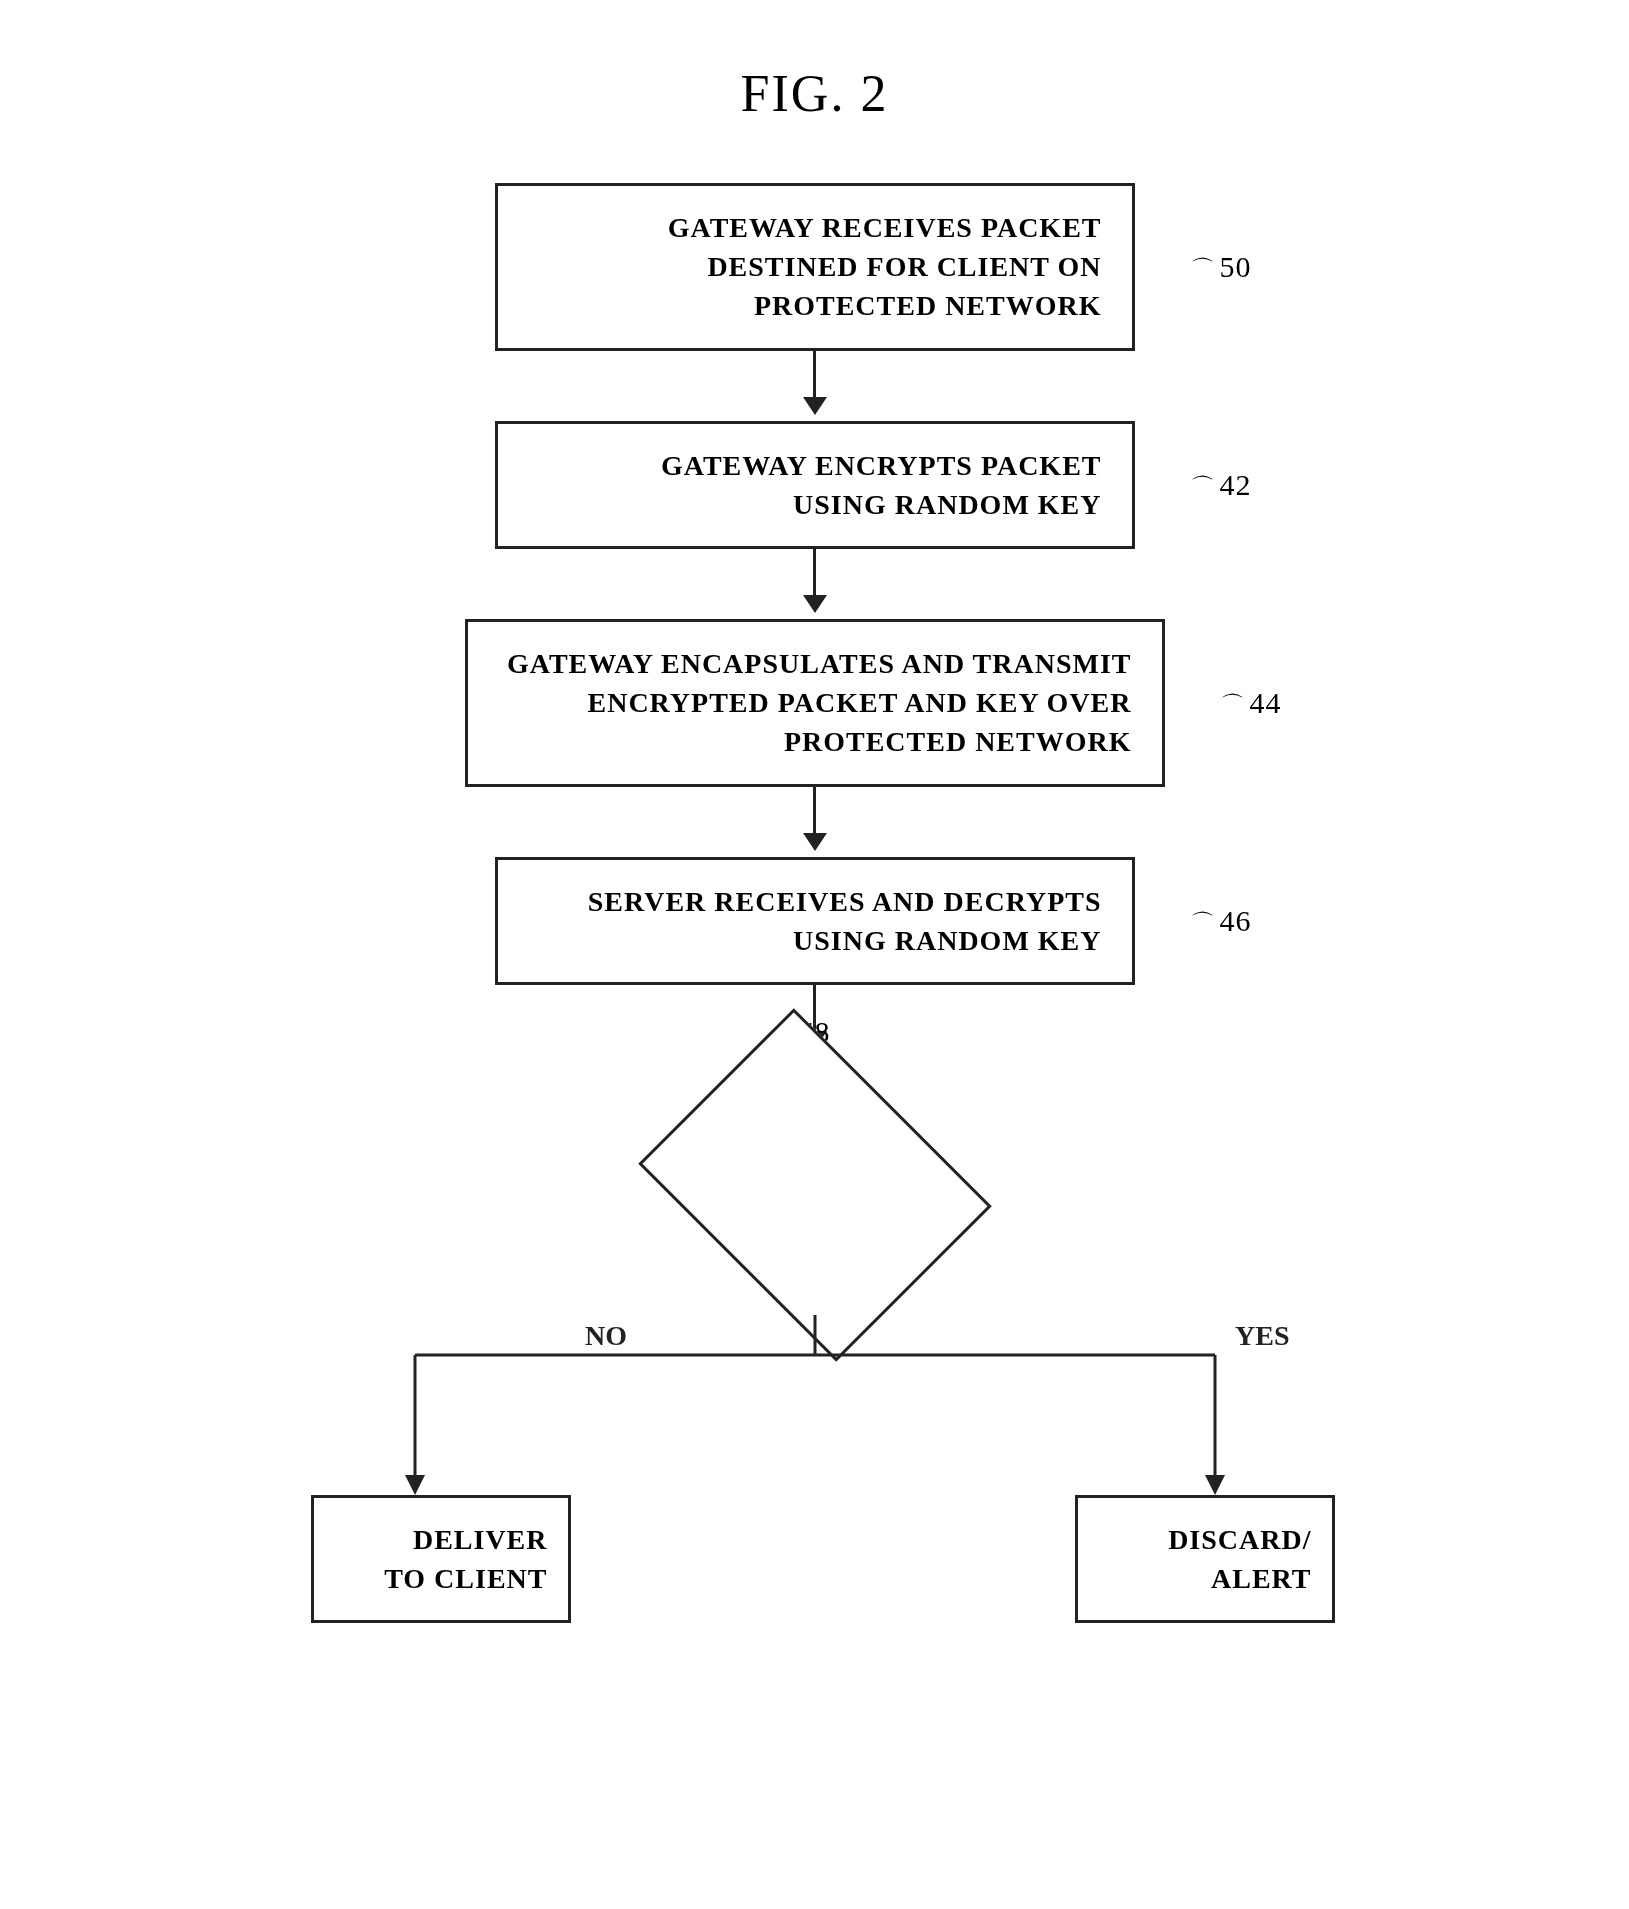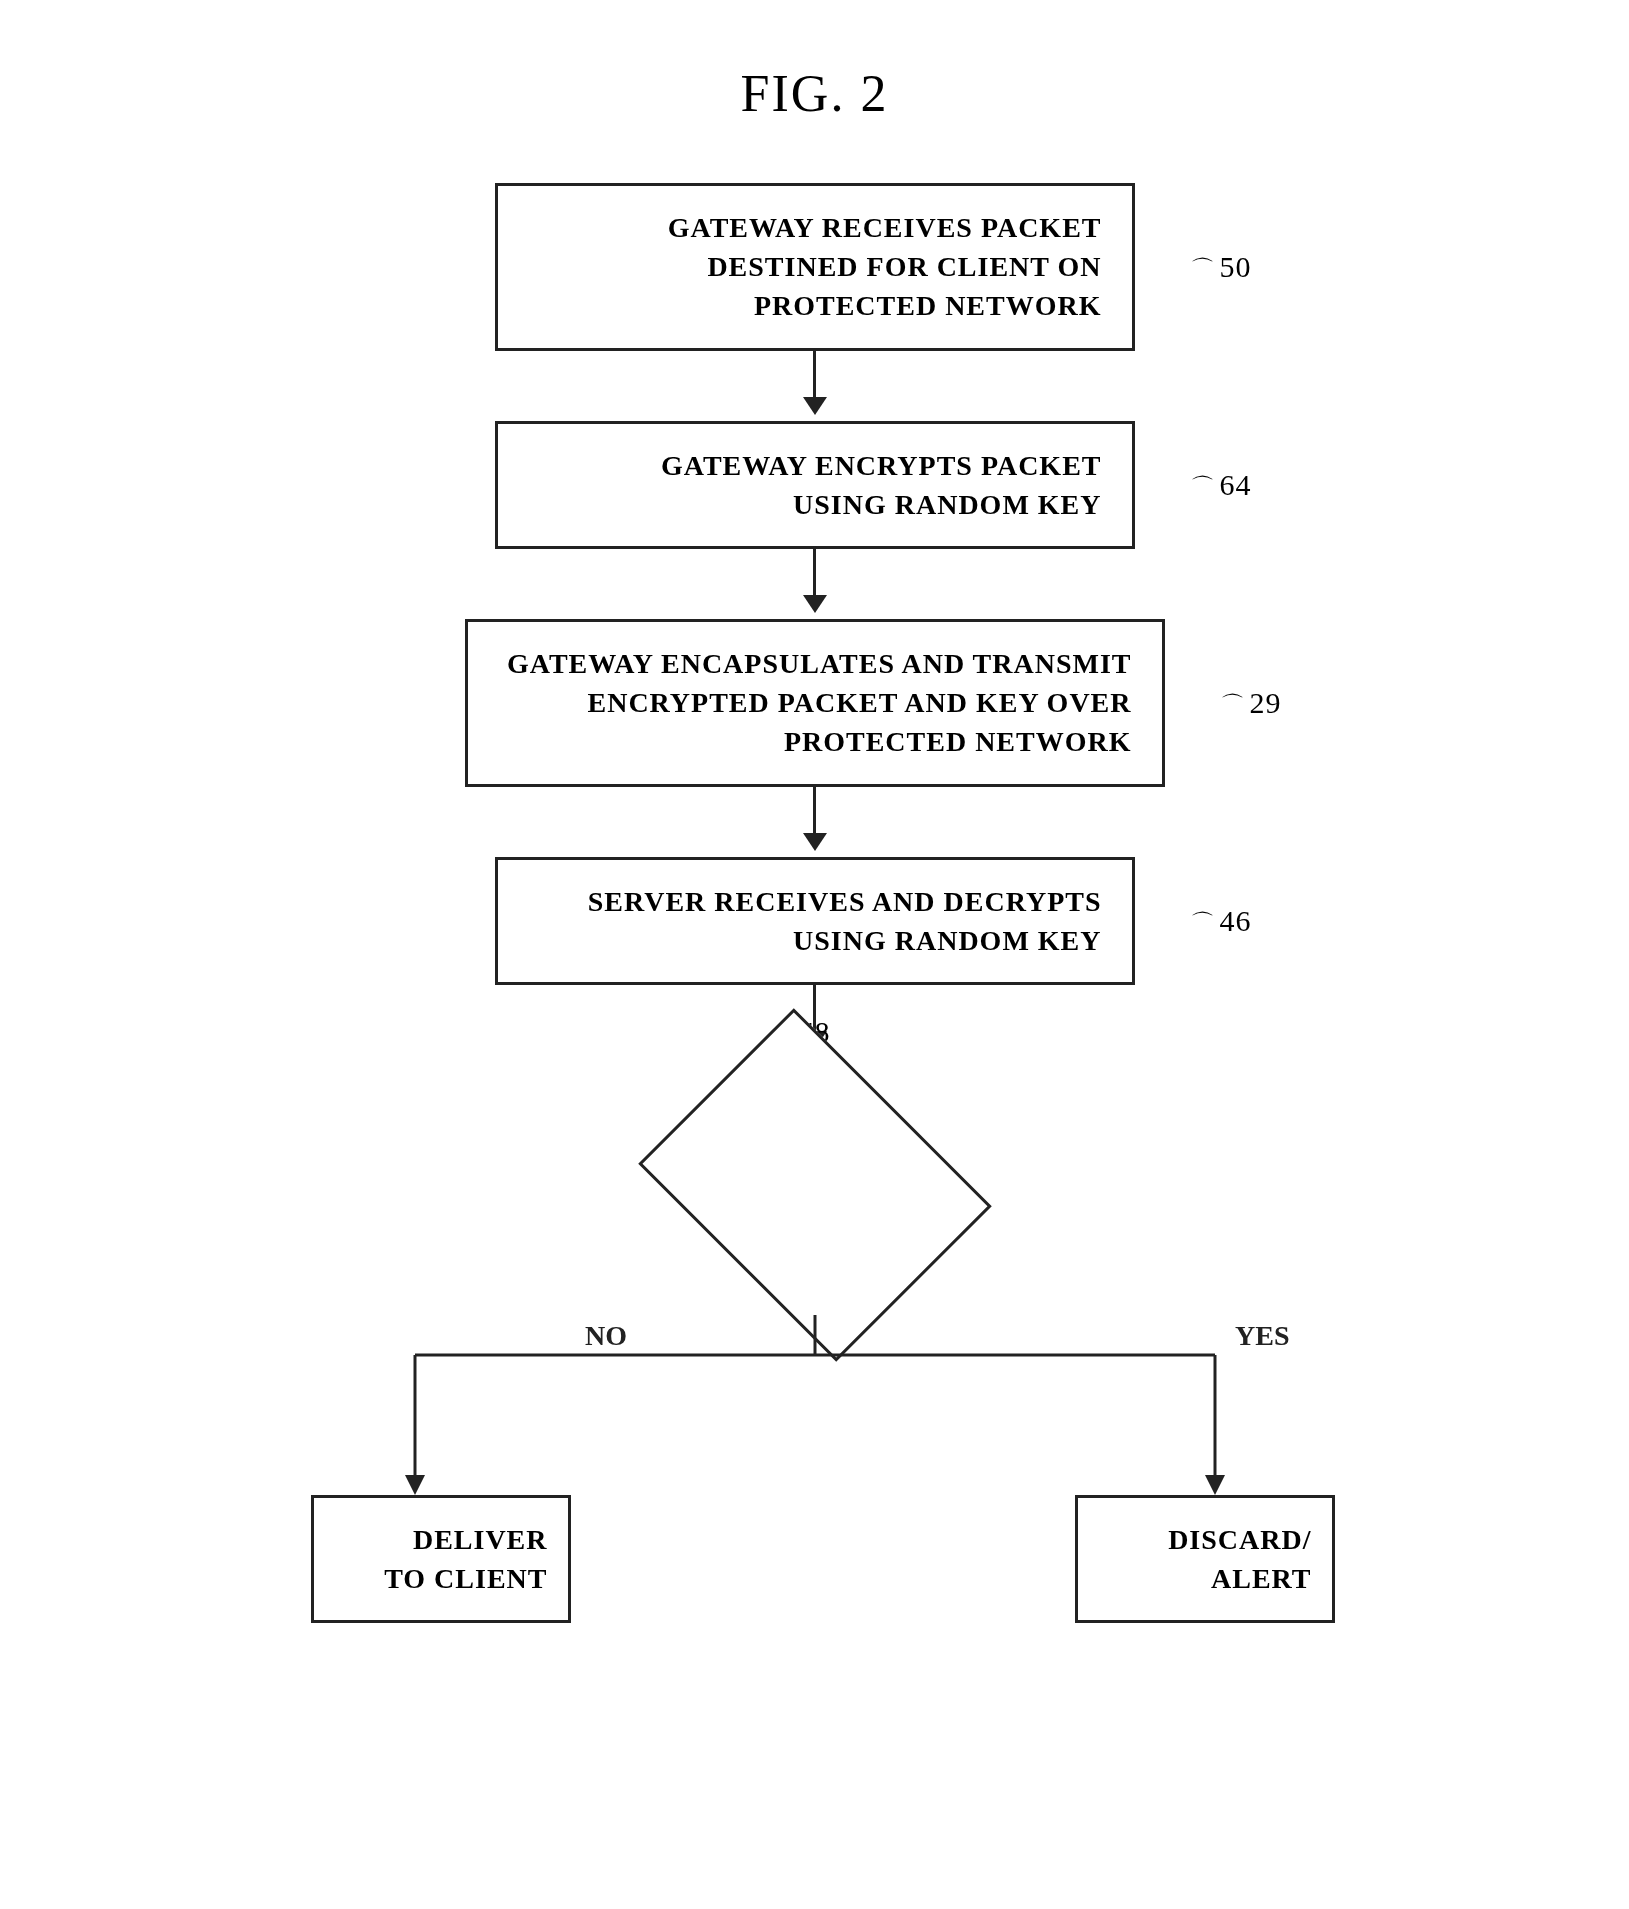--- a/index.html
+++ b/index.html
@@ -152,30 +152,30 @@
         <span>GATEWAY RECEIVES PACKET<br>DESTINED FOR CLIENT ON<br>PROTECTED NETWORK</span>
         <span class="ref-label">50</span>
       </div>
     </div>
 
     <div class="arrow-down"></div>
 
     <div style="position:relative; display:inline-block;">
       <div class="box box-wide">
         <span>GATEWAY ENCRYPTS PACKET<br>USING RANDOM KEY</span>
-        <span class="ref-label">64</span>
+        <span class="ref-label">42</span>
       </div>
     </div>
 
     <div class="arrow-down"></div>
 
     <div style="position:relative; display:inline-block;">
       <div class="box" style="width:700px;">
         <span>GATEWAY ENCAPSULATES AND TRANSMIT<br>ENCRYPTED PACKET AND KEY OVER<br>PROTECTED NETWORK</span>
-        <span class="ref-label">29</span>
+        <span class="ref-label">44</span>
       </div>
     </div>
 
     <div class="arrow-down"></div>
 
     <div style="position:relative; display:inline-block;">
       <div class="box box-wide">
         <span>SERVER RECEIVES AND DECRYPTS<br>USING RANDOM KEY</span>
         <span class="ref-label">46</span>
       </div>

